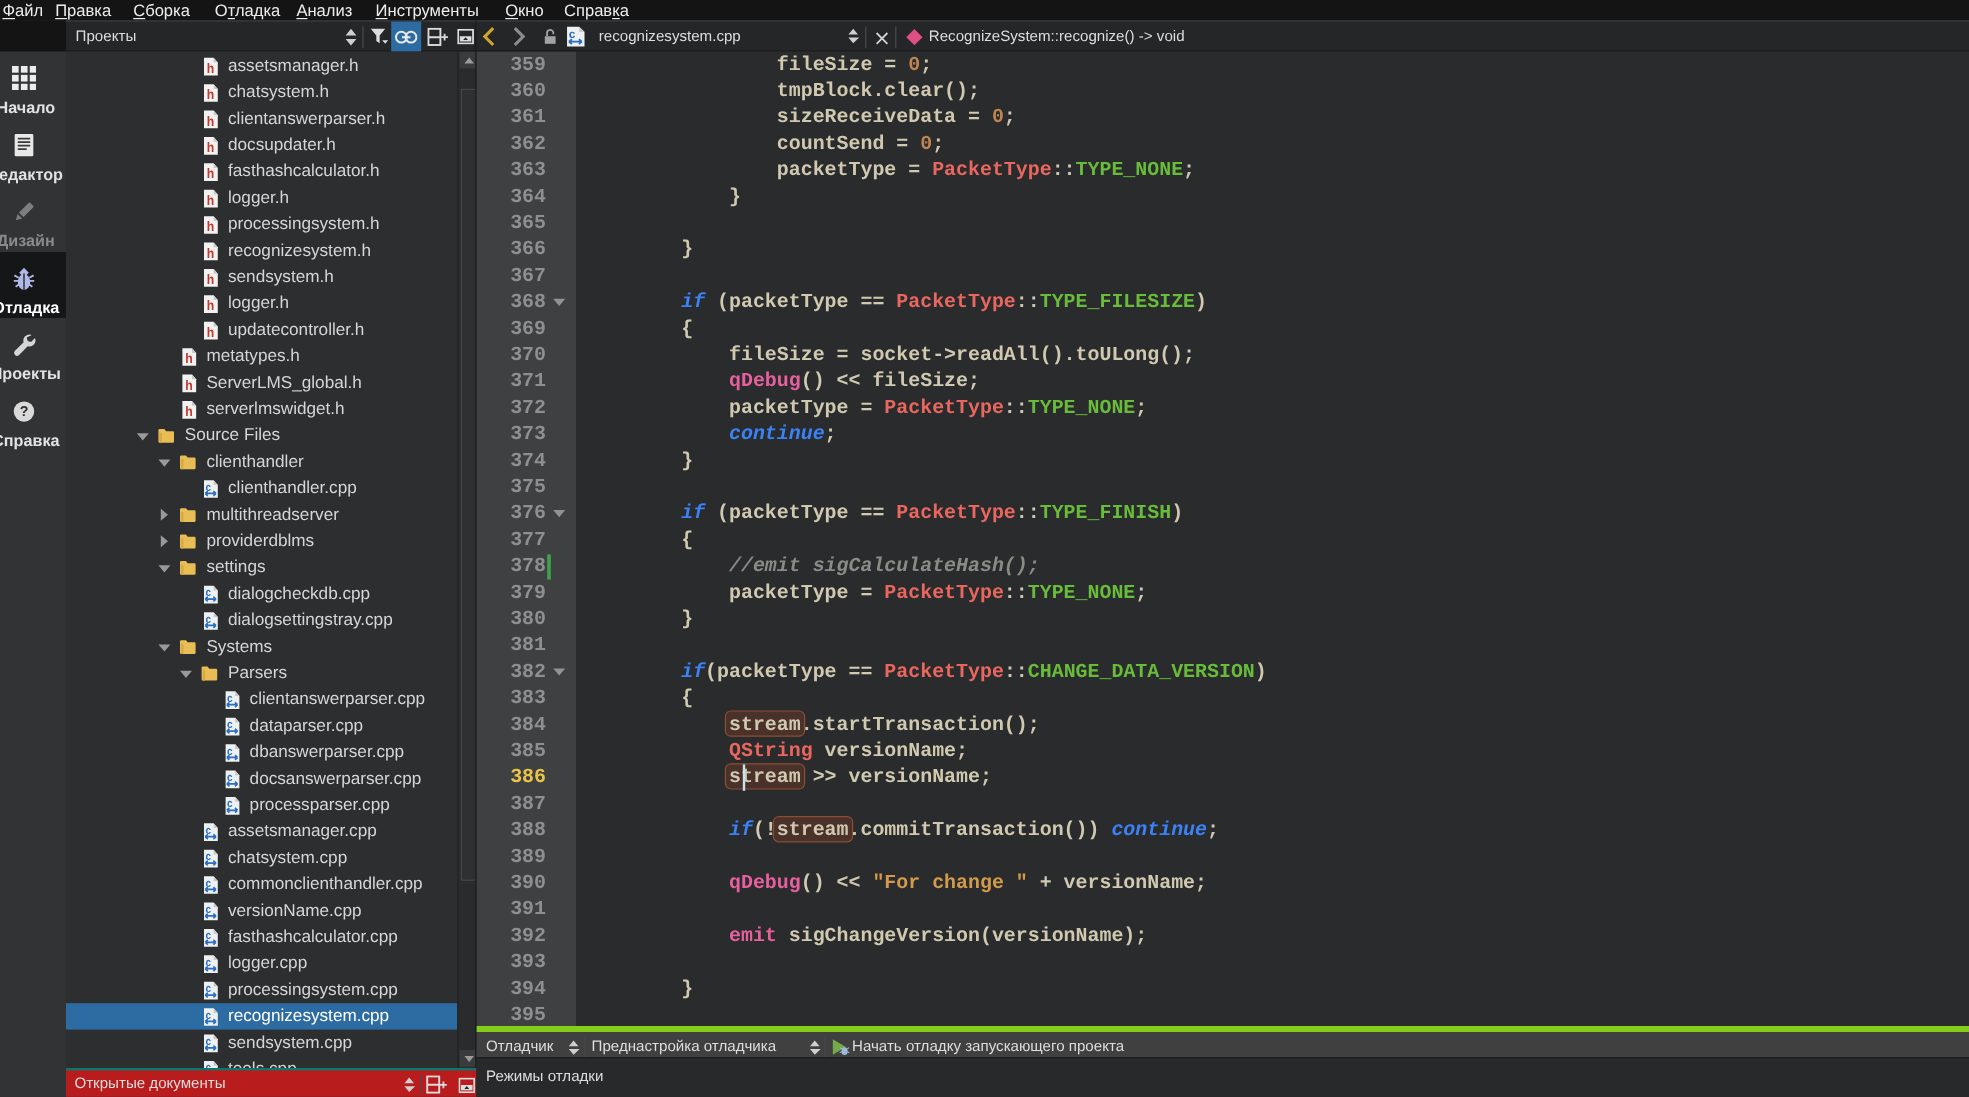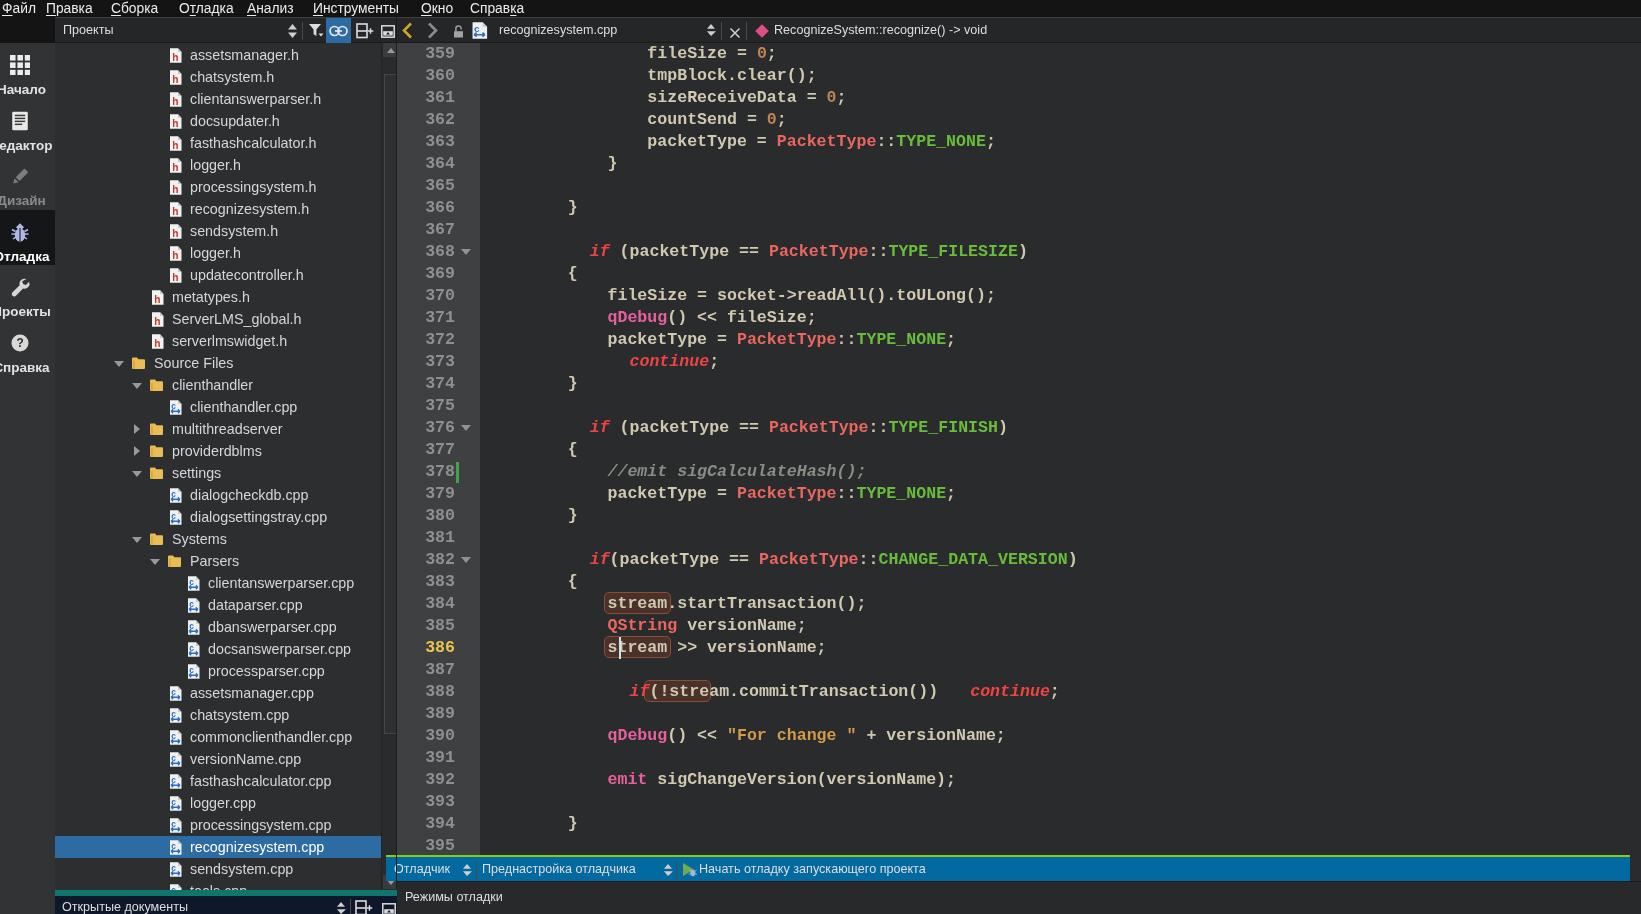--- a/index.html
+++ b/index.html
@@ -28,40 +28,40 @@
 .ticon { position:absolute; top:2.5px; }
 .ficf { margin-top:1.5px; }
 .ticon svg { display:block; }
 .arr-o { position:absolute; top:9px; width:0; height:0; border-left:5px solid transparent; border-right:5px solid transparent; border-top:6px solid #999; }
 .arr-c { position:absolute; top:6px; width:0; height:0; border-top:5px solid transparent; border-bottom:5px solid transparent; border-left:6px solid #999; }
 #tscroll { position:absolute; left:326px; top:0; width:16px; height:847px; background:#2a2b2c; border-left:1px solid #242425; }
 .sbtn { position:absolute; left:1px; width:15px; height:14px; background:#3a3b3d; }
 .sb-thumb { position:absolute; left:2px; top:31px; width:13px; height:660px; background:#2f3032; border:1px solid #454647; }
 .tri-u { width:0;height:0;border-left:4px solid transparent;border-right:4px solid transparent;border-bottom:5px solid #9a9a9a; margin:4.5px auto 0; }
 .tri-d { width:0;height:0;border-left:4px solid transparent;border-right:4px solid transparent;border-top:5px solid #9a9a9a; margin:4.5px auto 0; }
-#opendocs { position:absolute; left:55px; top:890px; width:342px; height:24px; background:#0f172a; border-top:6px solid #0f766e; }
+#opendocs { position:absolute; left:55px; top:890px; width:342px; height:24px; background:#b91c1c; border-top:2px solid #0f766e; }
 #opendocs .tbt { line-height:23px; }
 #editor { position:absolute; left:397px; top:43px; width:1244px; height:812px; background:#2a2b2d; overflow:hidden; }
 #gutter { position:absolute; left:0; top:0; width:83px; height:812px; background:#3e4042; }
 #lnums { position:absolute; left:0; top:0; width:58px; text-align:right; font-family:"Liberation Mono",monospace; font-size:16.6px; font-weight:bold; line-height:22px; color:#8d8f91; white-space:pre; }
 #lnums b.cur { color:#e9c34b; font-style:normal; }
 .fold { position:absolute; left:64px; width:0; height:0; border-left:5.5px solid transparent; border-right:5.5px solid transparent; border-top:6px solid #909294; }
 #vcs { position:absolute; left:58.5px; top:419px; width:3px; height:21px; background:#3fa34d; }
 #code { position:absolute; left:91px; top:0; font-family:"Liberation Mono",monospace; font-size:16.6px; font-weight:bold; line-height:22px; color:#d0c9b0; white-space:pre; }
 #code i { font-style:normal; }
-#code .k { color:#ef4444; font-style:italic;margin-left:22px; }
+#code .k { color:#3b82f6; font-style:italic; }
 #code .t { color:#ea675f; }
 #code .e { color:#68bc3a; }
 #code .n { color:#c08452; }
 #code .m { color:#e6609d; }
 #code .s { color:#d29a4a; }
 #code .c { color:#8a8b85; font-style:italic; }
 .occ { position:absolute; height:22px; background:#4a322a; border:1.5px solid #8a4d36; border-radius:5px; }
 #caret { position:absolute; left:221.5px; top:594px; width:2.5px; height:22px; background:#c8e4ee; }
-#dbgbar { position:absolute; left:386px; top:855px; width:1244px; height:26px; background:#0369a1; border-top:2px solid #84cc16; }
+#dbgbar { position:absolute; left:397px; top:855px; width:1244px; height:26px; background:#404040; border-top:5px solid #84cc16; }
 #dbgbar .tbt { line-height:25px; }
 #modesbar { position:absolute; left:397px; top:881px; width:1244px; height:33px; background:#28292b; border-top:1px solid #1b1c1d; }
 #modesbar .tbt { line-height:30px; }
 #vline { position:absolute; left:396px; top:17px; width:1px; height:873px; background:#1b1c1d; }
 </style></head>
 <body>
 <div id="corner"></div>
 <div id="menubar">
     <span class="mi" style="left:2px"><u>Ф</u>айл</span>
     <span class="mi" style="left:46px"><u>П</u>равка</span>

